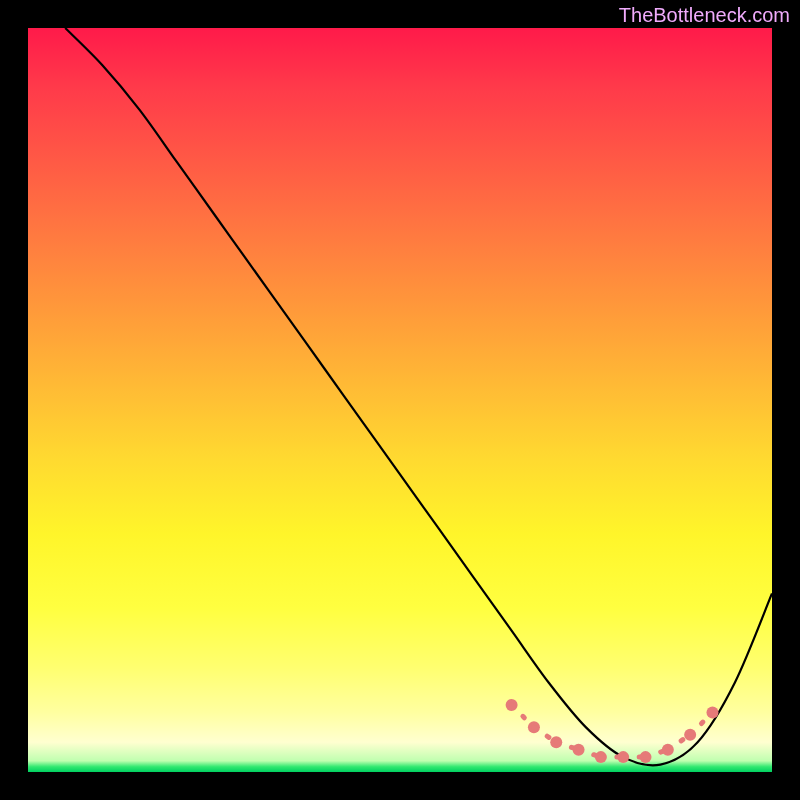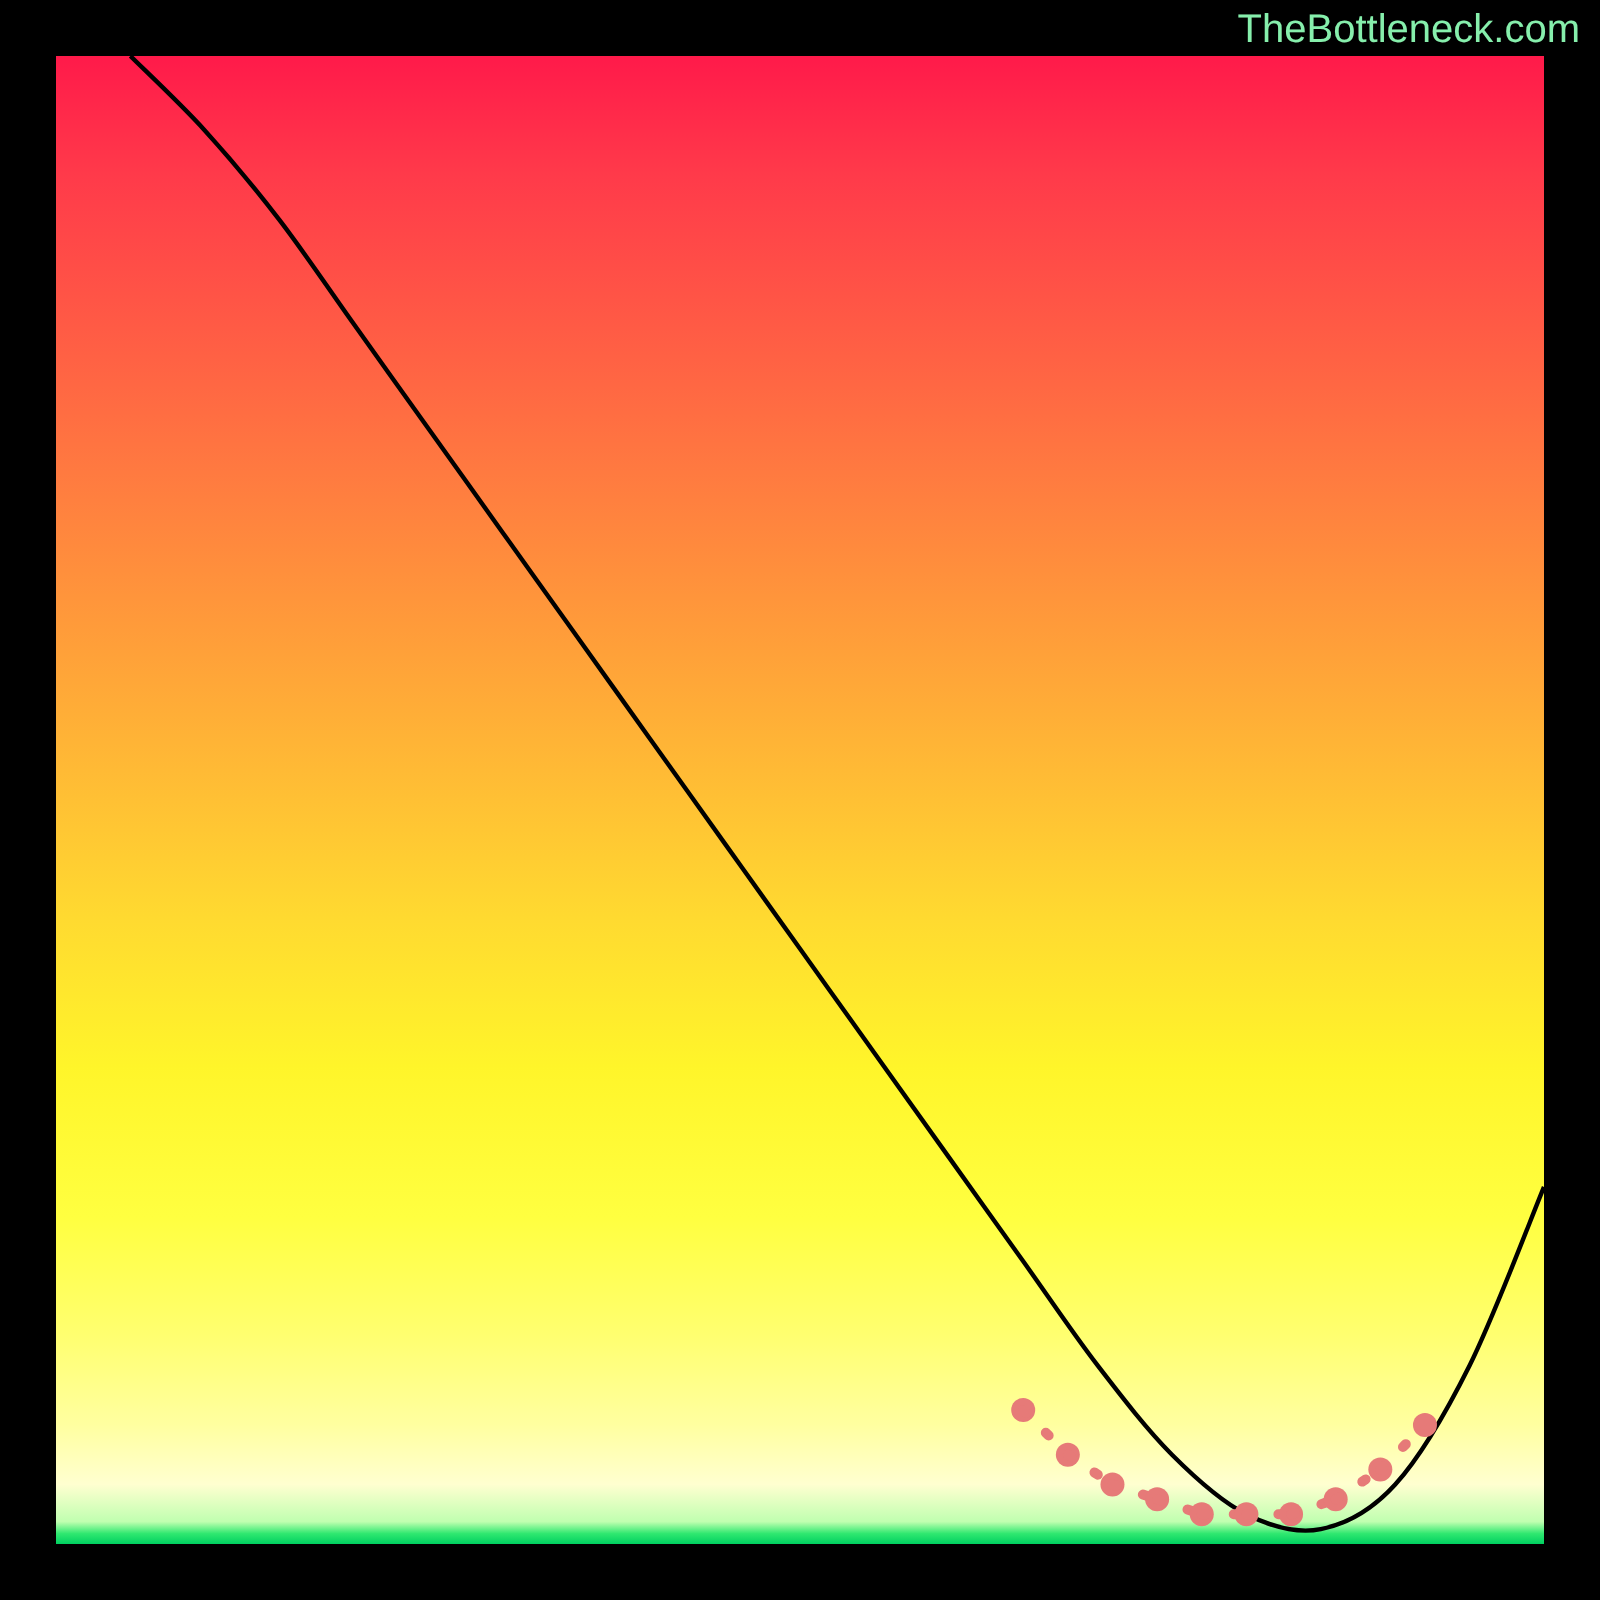--- a/index.html
+++ b/index.html
@@ -8,21 +8,21 @@
     width: 800px;
     height: 800px;
     background: #000;
     position: relative;
     font-family: Arial, sans-serif;
   }
   .watermark {
     position: absolute;
     top: 4px;
     right: 10px;
-    color: #86efac;
+    color: #f0abfc;
     font-size: 20px;
     font-weight: 500;
     z-index: 10;
     margin-left: 46px;
   }
   .plot-area {
     position: absolute;
     top: 28px;
     left: 28px;
     width: 744px;

